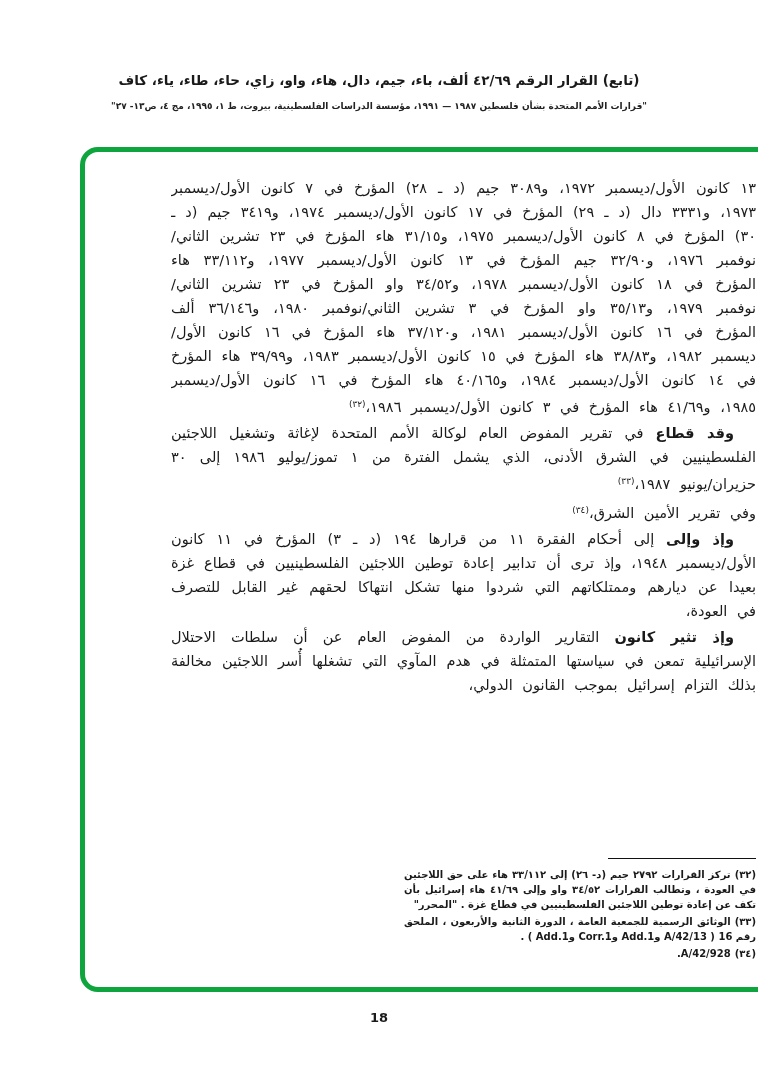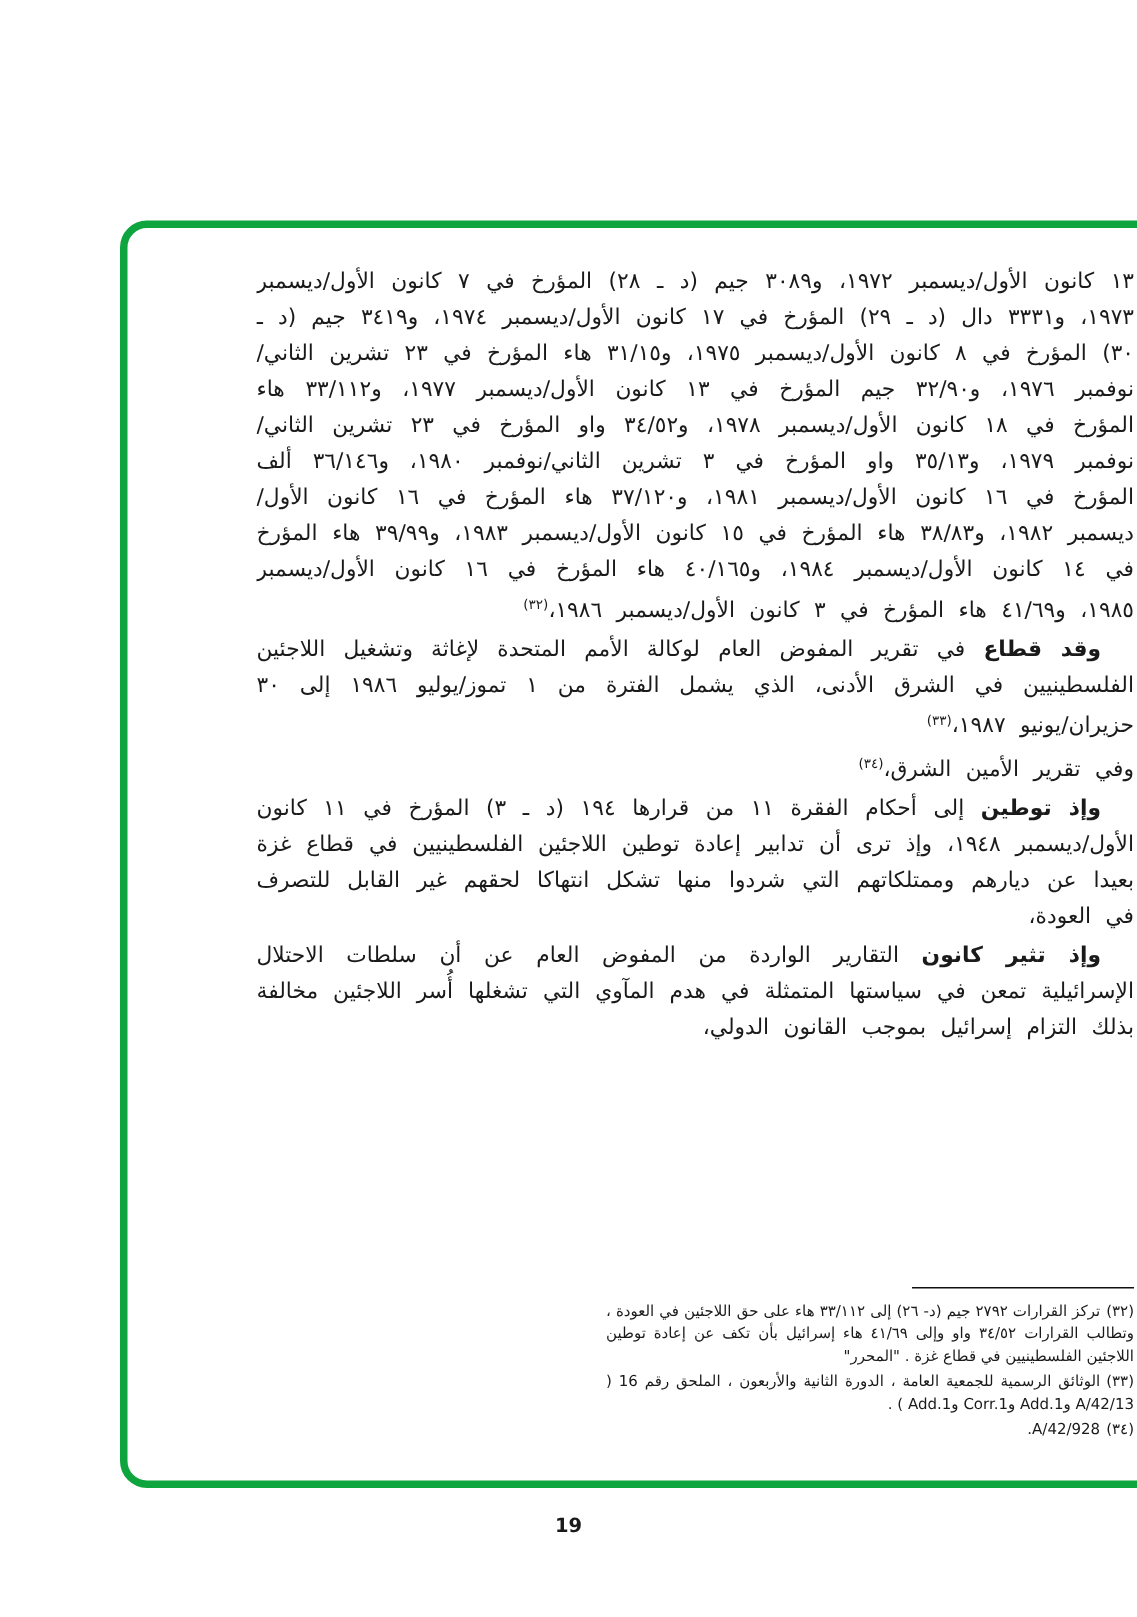--- a/index.html
+++ b/index.html
@@ -33,60 +33,64 @@
   }
   .para { margin-bottom: 2px; }
   .para.indent { text-indent: 22px; }
   .lead { font-weight: bold; }
   .fnref { font-size: 9px; vertical-align: 5px; word-spacing: 0; }
 
   
   .fn-area { position: absolute; right: 14px; bottom: 24px; width: 352px; direction: rtl; }
   .fn-rule { width: 148px; border-top: 1.5px solid #111; margin-bottom: 8px; }
   .fn {
-    font-size: 10px; font-weight: normal; line-height: 15px;
+    font-size: 10px; font-weight: bold; line-height: 15px;
     text-align: justify; margin-bottom: 2px;
   }
   .fn-marker { margin-left: 4px; }
 
   
   .page-number {
     position: absolute; top: 1010px; left: 0; right: 0;
     text-align: center; font-size: 13px; font-weight: bold;
   }
 </style>
 </head>
 <body>
 
 <div class="page">
 
+  <div class="header">
+    <div class="header-title">(تابع) القرار الرقم ٤٢/٦٩ ألف، باء، جيم، دال، هاء، واو، زاي، حاء، طاء، ياء، كاف</div>
+    <div class="header-subtitle">"قرارات الأمم المتحدة بشأن فلسطين ١٩٨٧ — ١٩٩١، مؤسسة الدراسات الفلسطينية، بيروت، ط ١، ١٩٩٥، مج ٤، ص١٣- ٢٧"</div>
+  </div>
 
   <div class="green-frame" style="border-color: rgb(14, 164, 62);">
 
     <div class="body-text">
 
       <p class="para"><span>١٣ كانون الأول/ديسمبر ١٩٧٢، و٣٠٨٩ جيم (د ـ ٢٨) المؤرخ في ٧ كانون الأول/ديسمبر ١٩٧٣، و٣٣٣١ دال (د ـ ٢٩) المؤرخ في ١٧ كانون الأول/ديسمبر ١٩٧٤، و٣٤١٩ جيم (د ـ ٣٠) المؤرخ في ٨ كانون الأول/ديسمبر ١٩٧٥، و٣١/١٥ هاء المؤرخ في ٢٣ تشرين الثاني/نوفمبر ١٩٧٦، و٣٢/٩٠ جيم المؤرخ في ١٣ كانون الأول/ديسمبر ١٩٧٧، و٣٣/١١٢ هاء المؤرخ في ١٨ كانون الأول/ديسمبر ١٩٧٨، و٣٤/٥٢ واو المؤرخ في ٢٣ تشرين الثاني/نوفمبر ١٩٧٩، و٣٥/١٣ واو المؤرخ في ٣ تشرين الثاني/نوفمبر ١٩٨٠، و٣٦/١٤٦ ألف المؤرخ في ١٦ كانون الأول/ديسمبر ١٩٨١، و٣٧/١٢٠ هاء المؤرخ في ١٦ كانون الأول/ديسمبر ١٩٨٢، و٣٨/٨٣ هاء المؤرخ في ١٥ كانون الأول/ديسمبر ١٩٨٣، و٣٩/٩٩ هاء المؤرخ في ١٤ كانون الأول/ديسمبر ١٩٨٤، و٤٠/١٦٥ هاء المؤرخ في ١٦ كانون الأول/ديسمبر ١٩٨٥، و٤١/٦٩ هاء المؤرخ في ٣ كانون الأول/ديسمبر ١٩٨٦،</span><sup class="fnref">(٣٢)</sup></p>
 
       <p class="para indent"><span class="lead">وقد قطاع</span><span> في تقرير المفوض العام لوكالة الأمم المتحدة لإغاثة وتشغيل اللاجئين الفلسطينيين في الشرق الأدنى، الذي يشمل الفترة من ١ تموز/يوليو ١٩٨٦ إلى ٣٠ حزيران/يونيو ١٩٨٧،</span><sup class="fnref">(٣٣)</sup></p>
 
       <p class="para"><span>وفي تقرير الأمين الشرق،</span><sup class="fnref">(٣٤)</sup></p>
 
-      <p class="para indent"><span class="lead">وإذ توطين</span><span> إلى أحكام الفقرة ١١ من قرارها ١٩٤ (د ـ ٣) المؤرخ في ١١ كانون الأول/ديسمبر ١٩٤٨، وإذ ترى أن تدابير إعادة توطين اللاجئين الفلسطينيين في قطاع غزة بعيدا عن ديارهم وممتلكاتهم التي شردوا منها تشكل انتهاكا لحقهم غير القابل للتصرف في العودة،</span></p>
+      <p class="para indent"><span class="lead">وإذ وإلى</span><span> إلى أحكام الفقرة ١١ من قرارها ١٩٤ (د ـ ٣) المؤرخ في ١١ كانون الأول/ديسمبر ١٩٤٨، وإذ ترى أن تدابير إعادة توطين اللاجئين الفلسطينيين في قطاع غزة بعيدا عن ديارهم وممتلكاتهم التي شردوا منها تشكل انتهاكا لحقهم غير القابل للتصرف في العودة،</span></p>
 
       <p class="para indent"><span class="lead">وإذ تثير كانون</span><span> التقارير الواردة من المفوض العام عن أن سلطات الاحتلال الإسرائيلية تمعن في سياستها المتمثلة في هدم المآوي التي تشغلها أُسر اللاجئين مخالفة بذلك التزام إسرائيل بموجب القانون الدولي،</span></p>
 
     </div>
 
     <div class="fn-area">
       <div class="fn-rule"></div>
 
       <p class="fn"><span class="fn-marker">(٣٢)</span><span>تركز القرارات ٢٧٩٢ جيم (د- ٢٦) إلى ٣٣/١١٢ هاء على حق اللاجئين في العودة ، وتطالب القرارات ٣٤/٥٢ واو وإلى ٤١/٦٩ هاء إسرائيل بأن تكف عن إعادة توطين اللاجئين الفلسطينيين في قطاع غزة . "المحرر"</span></p>
 
       <p class="fn"><span class="fn-marker">(٣٣)</span><span>الوثائق الرسمية للجمعية العامة ، الدورة الثانية والأربعون ، الملحق رقم 16 ( A/42/13 وAdd.1 وCorr.1 وAdd.1 ) .</span></p>
 
       <p class="fn"><span class="fn-marker">(٣٤)</span><span>A/42/928.</span></p>
     </div>
 
   </div>
 
-  <div class="page-number">19</div>
+  <div class="page-number">18</div>
 
 </div>
 
 </body></html>

